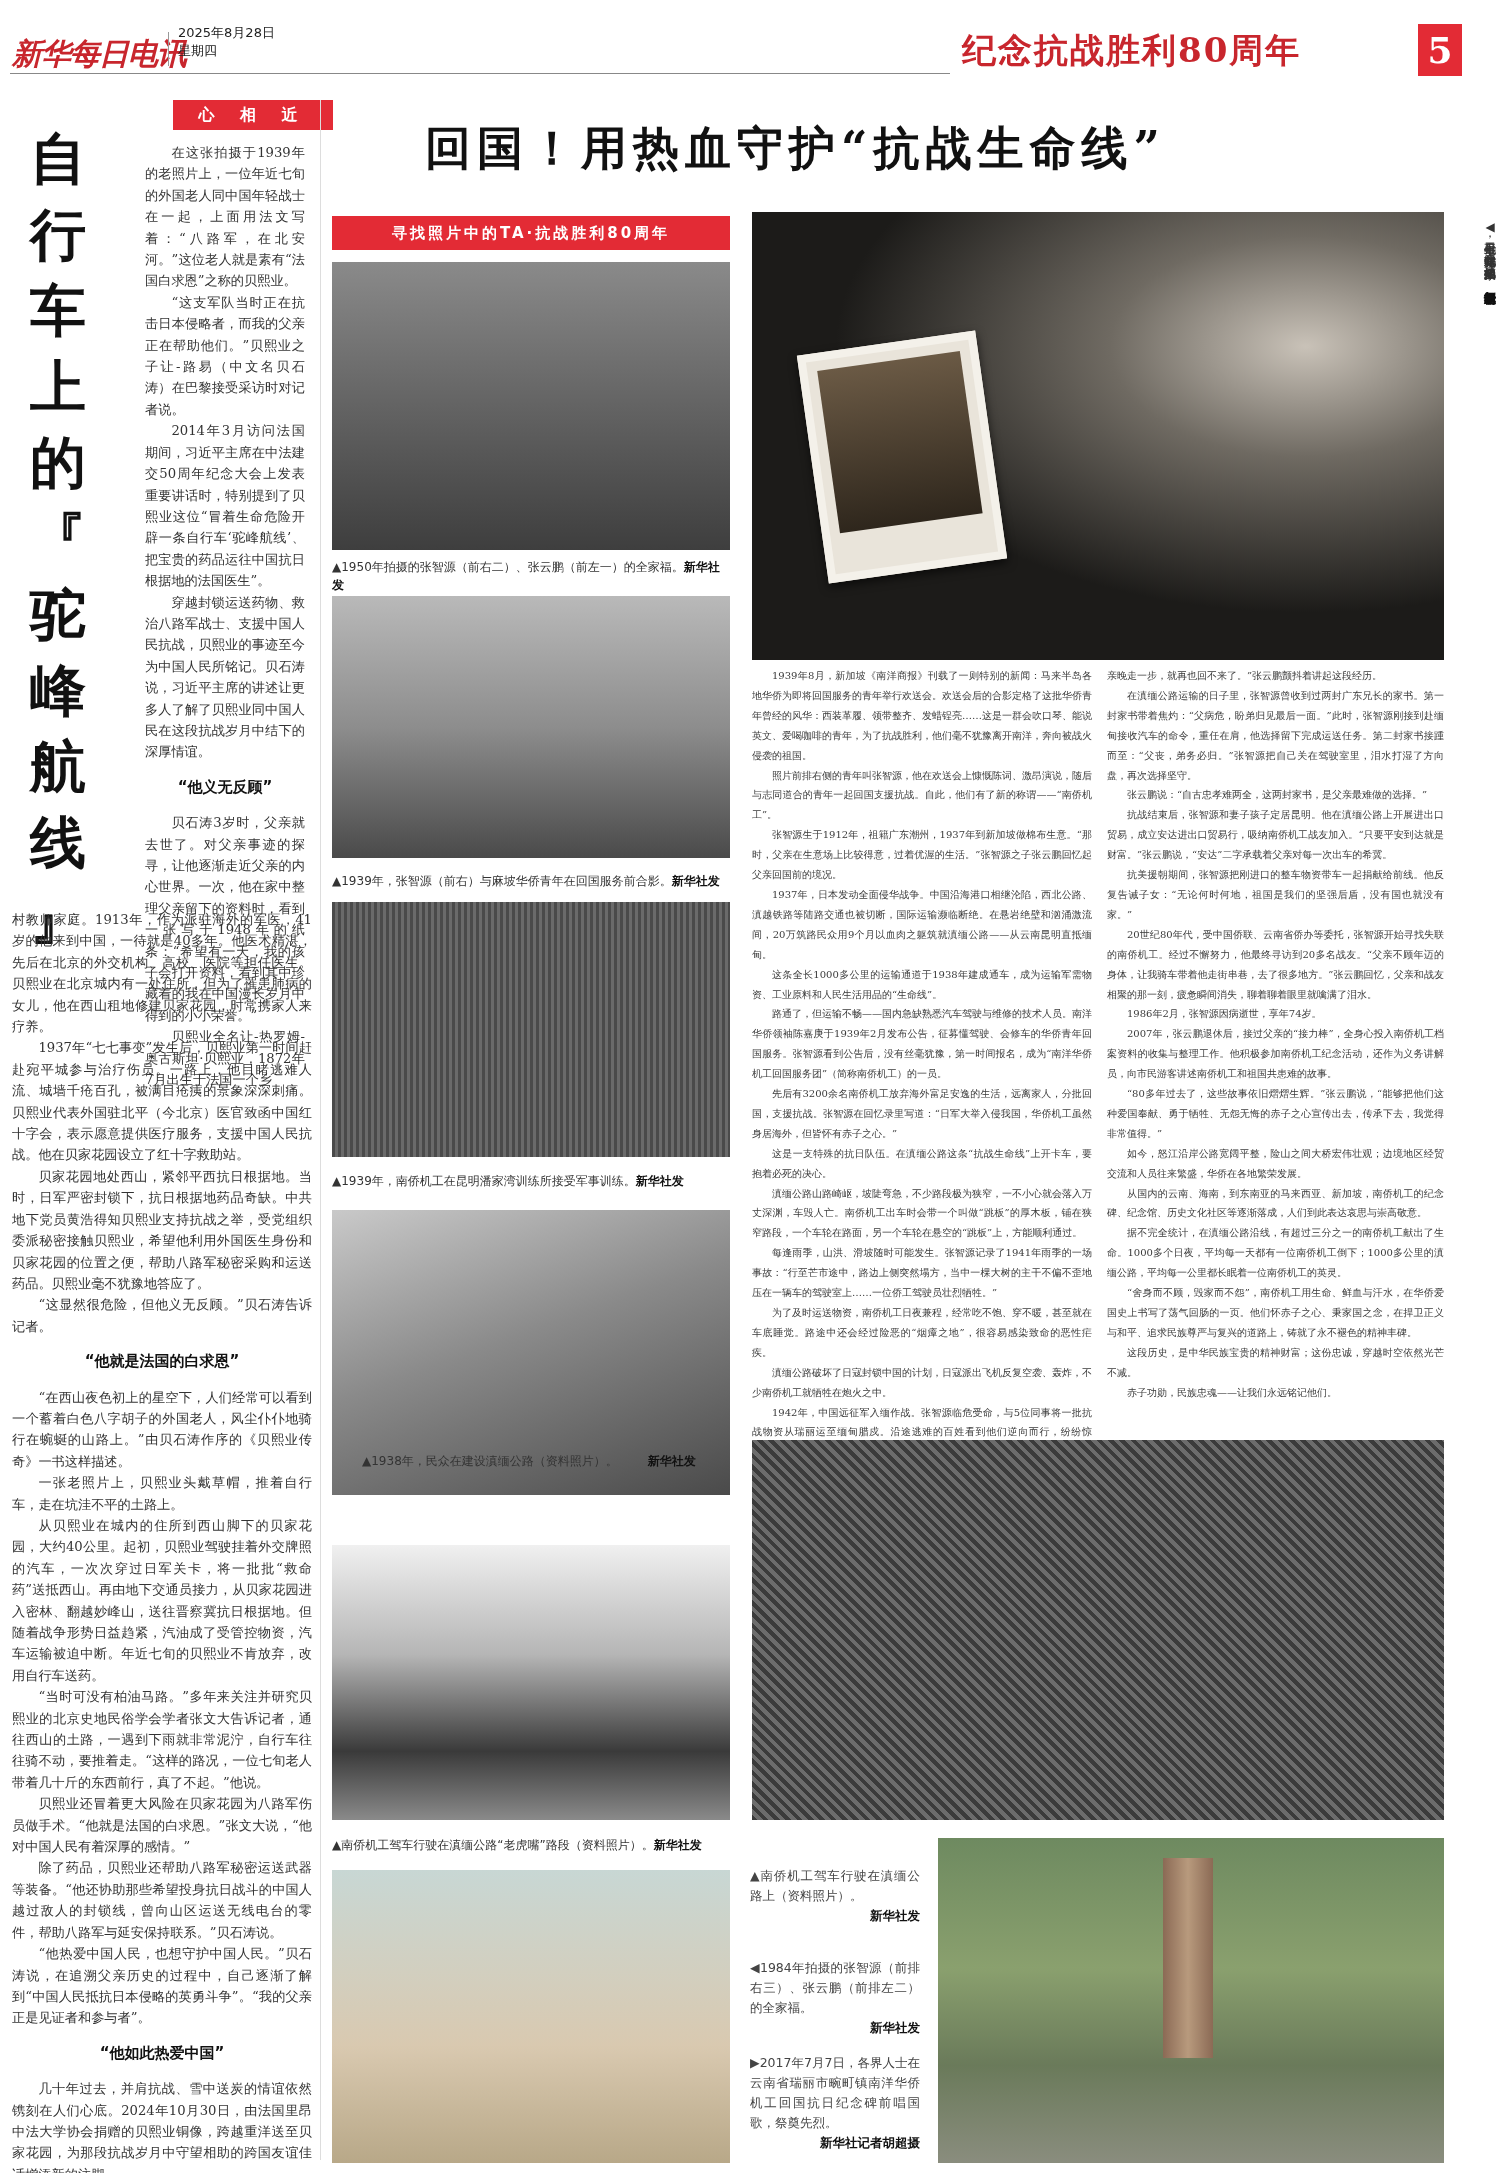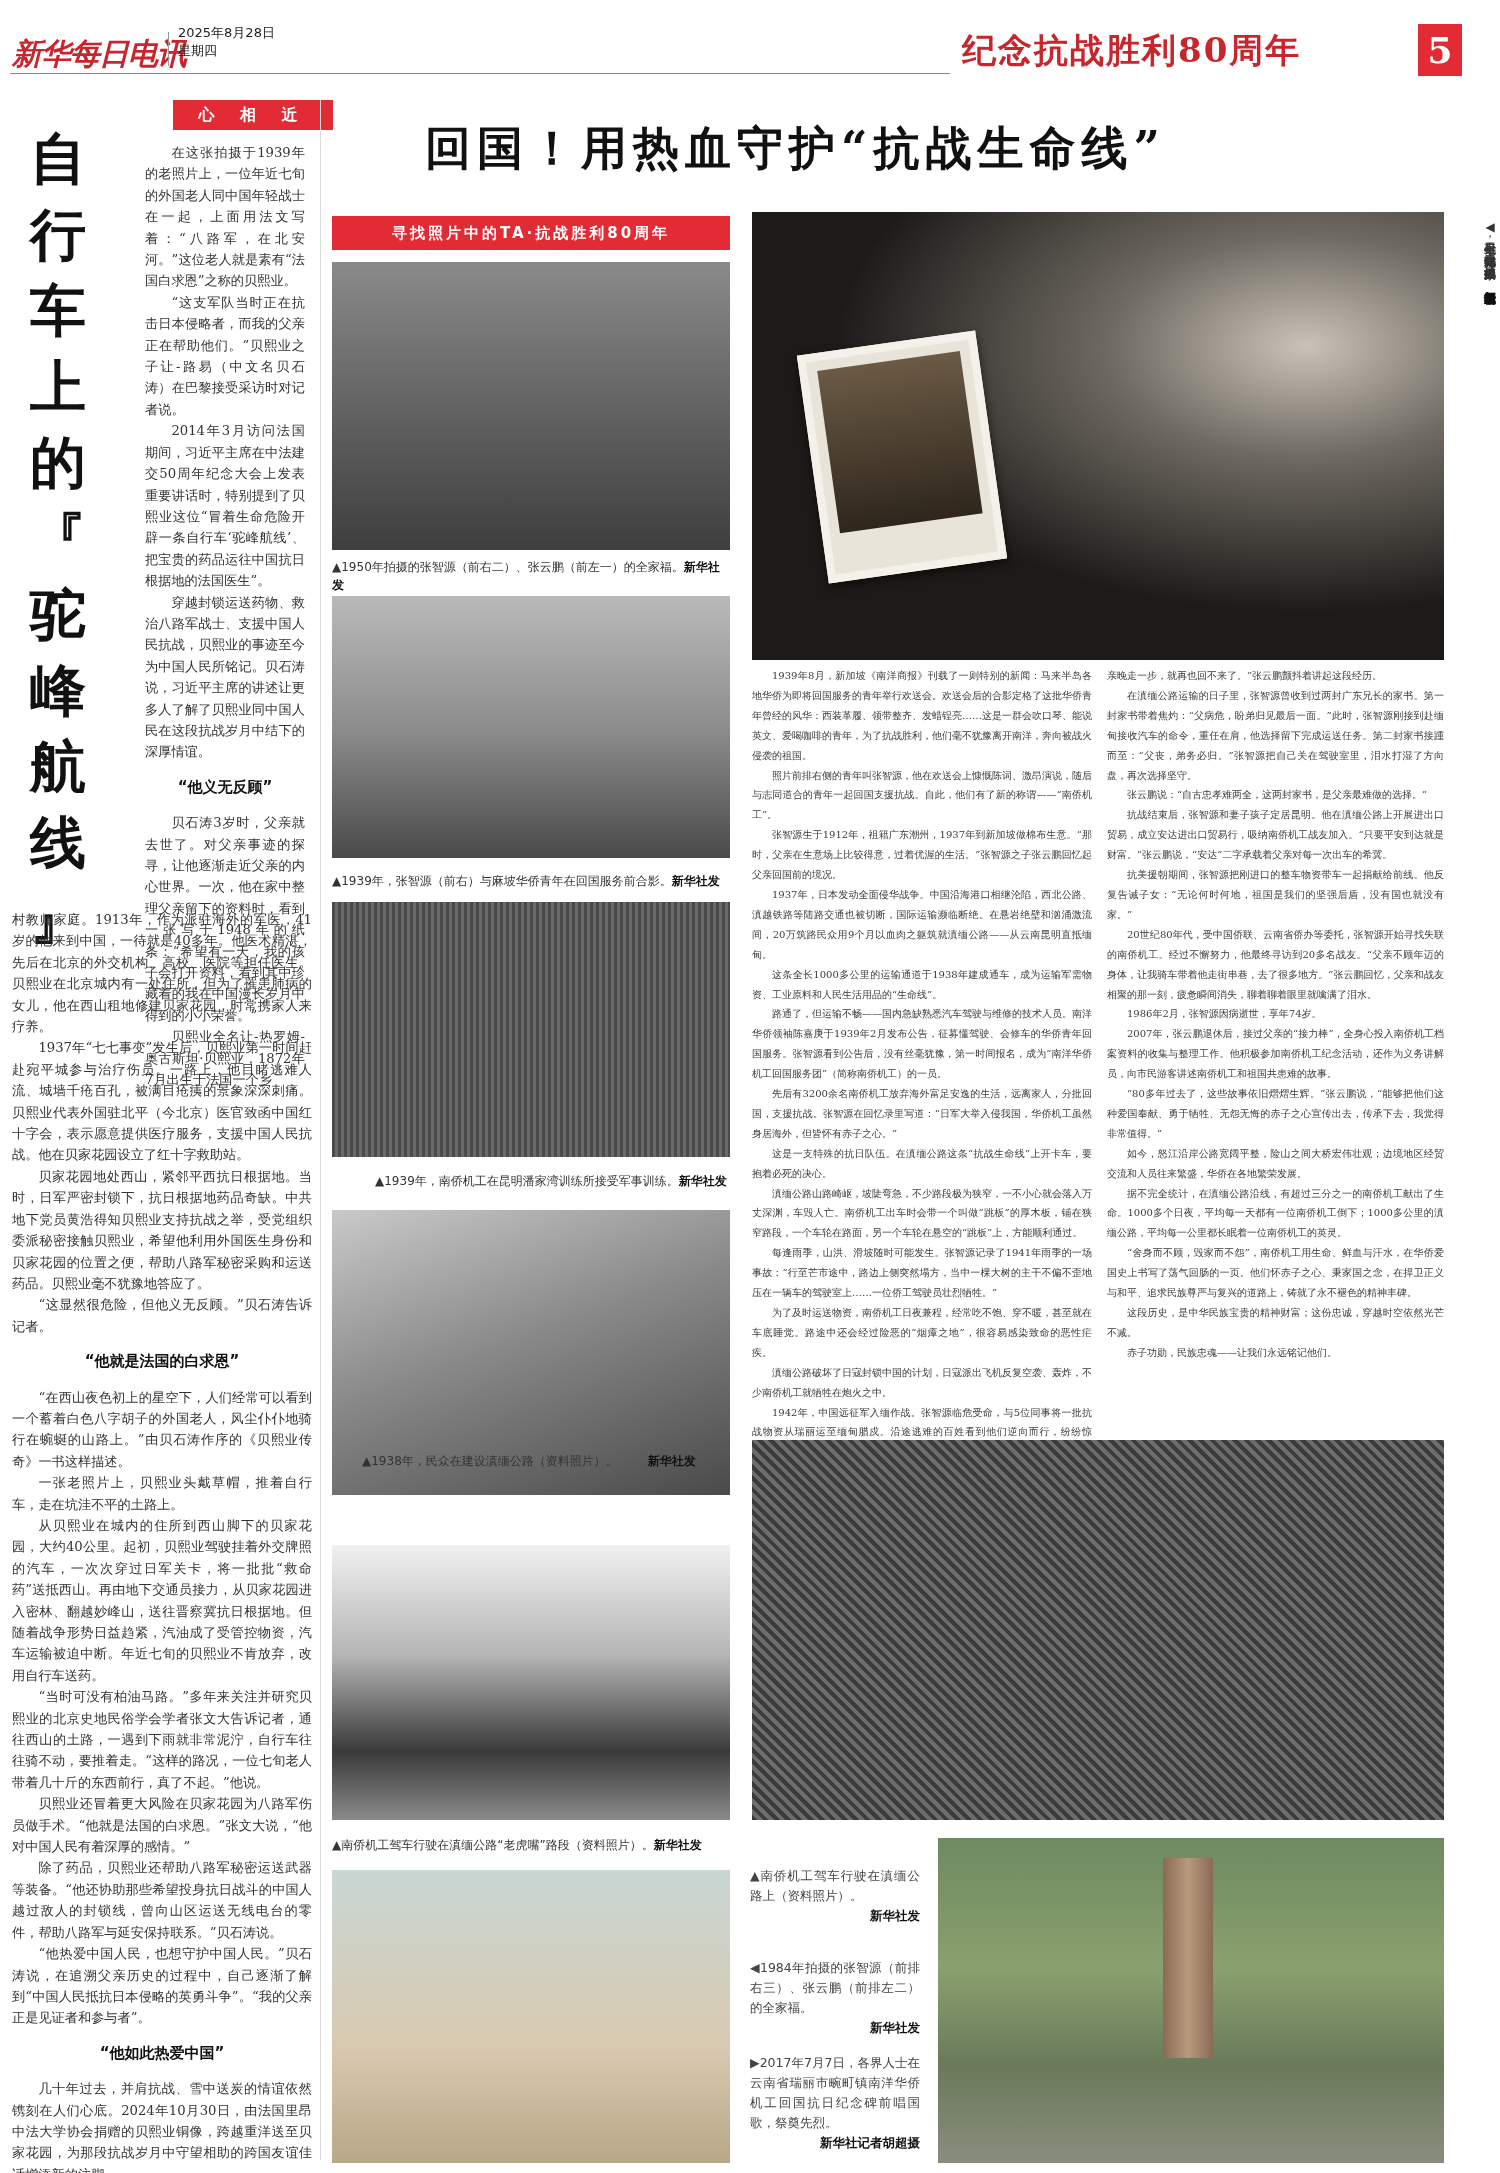--- a/index.html
+++ b/index.html
@@ -127,21 +127,21 @@
 <div class="caption" style="left:332px; top:558px; width:398px;">
   <span>▲1950年拍摄的张智源（前右二）、张云鹏（前左一）的全家福。</span><b>新华社发</b>
 </div>
 
 <div class="photo p2"></div>
 <div class="caption" style="left:332px; top:872px; width:398px;">
   <span>▲1939年，张智源（前右）与麻坡华侨青年在回国服务前合影。</span><b>新华社发</b>
 </div>
 
 <div class="photo p3"></div>
-<div class="caption" style="left:332px; top:1172px; width:398px;margin-left:43px;">
+<div class="caption" style="left:332px; top:1172px; width:398px;">
   <span>▲1939年，南侨机工在昆明潘家湾训练所接受军事训练。</span><b>新华社发</b>
 </div>
 
 <div class="photo p4"></div>
 <div class="caption" style="left:362px; top:1452px; width:368px;">
   <span>▲1938年，民众在建设滇缅公路（资料照片）。</span><b style="margin-left:30px">新华社发</b>
 </div>
 
 <div class="photo p5"></div>
 <div class="caption" style="left:332px; top:1836px; width:398px;">
@@ -178,20 +178,21 @@
   <p style="text-indent:0">亲晚走一步，就再也回不来了。”张云鹏颤抖着讲起这段经历。</p>
   <p>在滇缅公路运输的日子里，张智源曾收到过两封广东兄长的家书。第一封家书带着焦灼：“父病危，盼弟归见最后一面。”此时，张智源刚接到赴缅甸接收汽车的命令，重任在肩，他选择留下完成运送任务。第二封家书接踵而至：“父丧，弟务必归。”张智源把自己关在驾驶室里，泪水打湿了方向盘，再次选择坚守。</p>
   <p>张云鹏说：“自古忠孝难两全，这两封家书，是父亲最难做的选择。”</p>
   <p>抗战结束后，张智源和妻子孩子定居昆明。他在滇缅公路上开展进出口贸易，成立安达进出口贸易行，吸纳南侨机工战友加入。“只要平安到达就是财富。”张云鹏说，“安达”二字承载着父亲对每一次出车的希冀。</p>
   <p>抗美援朝期间，张智源把刚进口的整车物资带车一起捐献给前线。他反复告诫子女：“无论何时何地，祖国是我们的坚强后盾，没有国也就没有家。”</p>
   <p>20世纪80年代，受中国侨联、云南省侨办等委托，张智源开始寻找失联的南侨机工。经过不懈努力，他最终寻访到20多名战友。“父亲不顾年迈的身体，让我骑车带着他走街串巷，去了很多地方。”张云鹏回忆，父亲和战友相聚的那一刻，疲惫瞬间消失，聊着聊着眼里就噙满了泪水。</p>
   <p>1986年2月，张智源因病逝世，享年74岁。</p>
   <p>2007年，张云鹏退休后，接过父亲的“接力棒”，全身心投入南侨机工档案资料的收集与整理工作。他积极参加南侨机工纪念活动，还作为义务讲解员，向市民游客讲述南侨机工和祖国共患难的故事。</p>
   <p>“80多年过去了，这些故事依旧熠熠生辉。”张云鹏说，“能够把他们这种爱国奉献、勇于牺牲、无怨无悔的赤子之心宣传出去，传承下去，我觉得非常值得。”</p>
   <p>如今，怒江沿岸公路宽阔平整，险山之间大桥宏伟壮观；边境地区经贸交流和人员往来繁盛，华侨在各地繁荣发展。</p>
+  <p>从国内的云南、海南，到东南亚的马来西亚、新加坡，南侨机工的纪念碑、纪念馆、历史文化社区等逐渐落成，人们到此表达哀思与崇高敬意。</p>
   <p>据不完全统计，在滇缅公路沿线，有超过三分之一的南侨机工献出了生命。1000多个日夜，平均每一天都有一位南侨机工倒下；1000多公里的滇缅公路，平均每一公里都长眠着一位南侨机工的英灵。</p>
   <p>“舍身而不顾，毁家而不怨”，南侨机工用生命、鲜血与汗水，在华侨爱国史上书写了荡气回肠的一页。他们怀赤子之心、秉家国之念，在捍卫正义与和平、追求民族尊严与复兴的道路上，铸就了永不褪色的精神丰碑。</p>
   <p>这段历史，是中华民族宝贵的精神财富；这份忠诚，穿越时空依然光芒不减。</p>
   <p>赤子功勋，民族忠魂——让我们永远铭记他们。</p>
 </div>
 
 <div class="photo p-trucks"></div>
 
 <div class="side-caption sc1">
   <span>▲南侨机工驾车行驶在滇缅公路上（资料照片）。</span>

